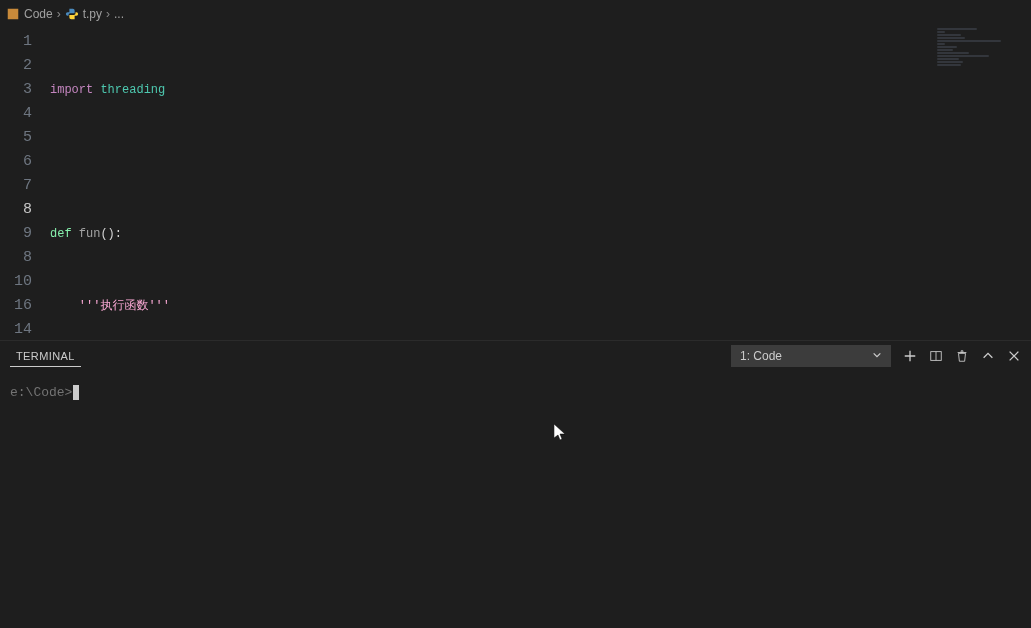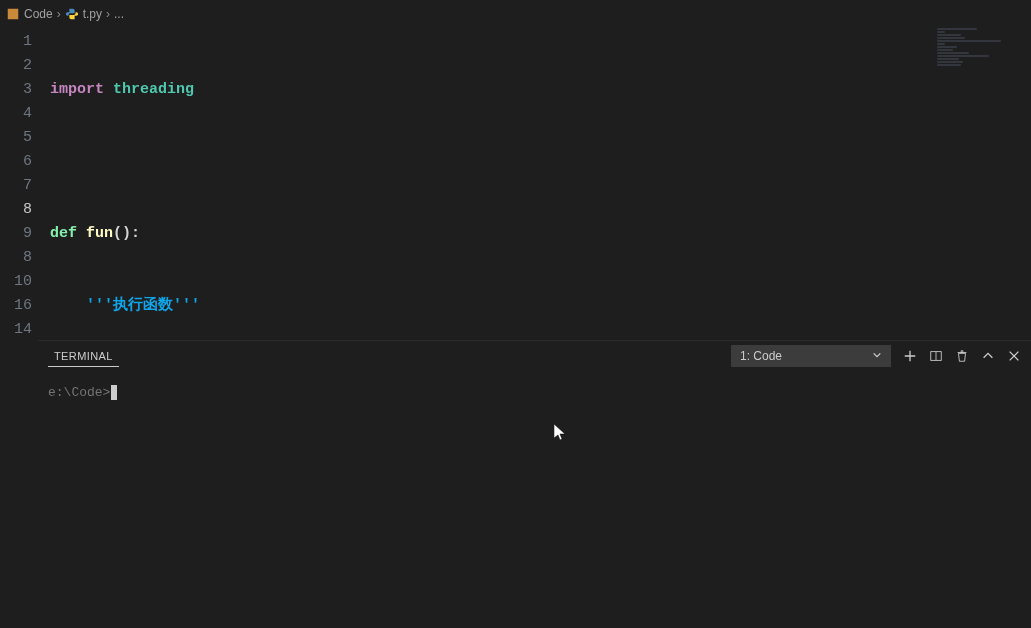--- a/index.html
+++ b/index.html
@@ -50,55 +50,53 @@
       font-size: 15px;
       line-height: 24px;
       user-select: none;
     }
     .gutter div {
       padding-right: 18px;
     }
     .code {
       flex: 1;
       padding-top: 2px;
-      font-size: 15px;
+      font-size: 12px;
       line-height: 24px;
       white-space: pre;
       position: relative;
-      font-weight: bold;
     }
     .code-line { height: 24px; }
     .minimap {
       position: absolute;
       top: 0;
       right: 14px;
       width: 80px;
       height: 60px;
       opacity: 0.35;
       pointer-events: none;
     }
     .minimap-line {
       height: 2px;
       margin-bottom: 1px;
       background: #5a6374;
       border-radius: 1px;
     }
     .tok-kw { color: #c586c0; }
     .tok-def { color: #86efac; }
-    .tok-fn { color: #fef9c3; }
+    .tok-fn { color: #a3a3a3; }
     .tok-mod { color: #4ec9b0; }
-    .tok-str { color: #0ea5e9; }
+    .tok-str { color: #f9a8d4; }
     .tok-par { color: #d4d4d4; }
     .panel {
       border-top: 1px solid #2b2b2b;
       background: #1e1e1e;
       height: 288px;
       display: flex;
       flex-direction: column;
-      margin-left: 38px;
     }
     .panel-header {
       display: flex;
       justify-content: space-between;
       align-items: center;
       padding: 4px 10px 0 10px;
       font-family: -apple-system, "Segoe UI", sans-serif;
       font-size: 11px;
     }
     .panel-tabs {

